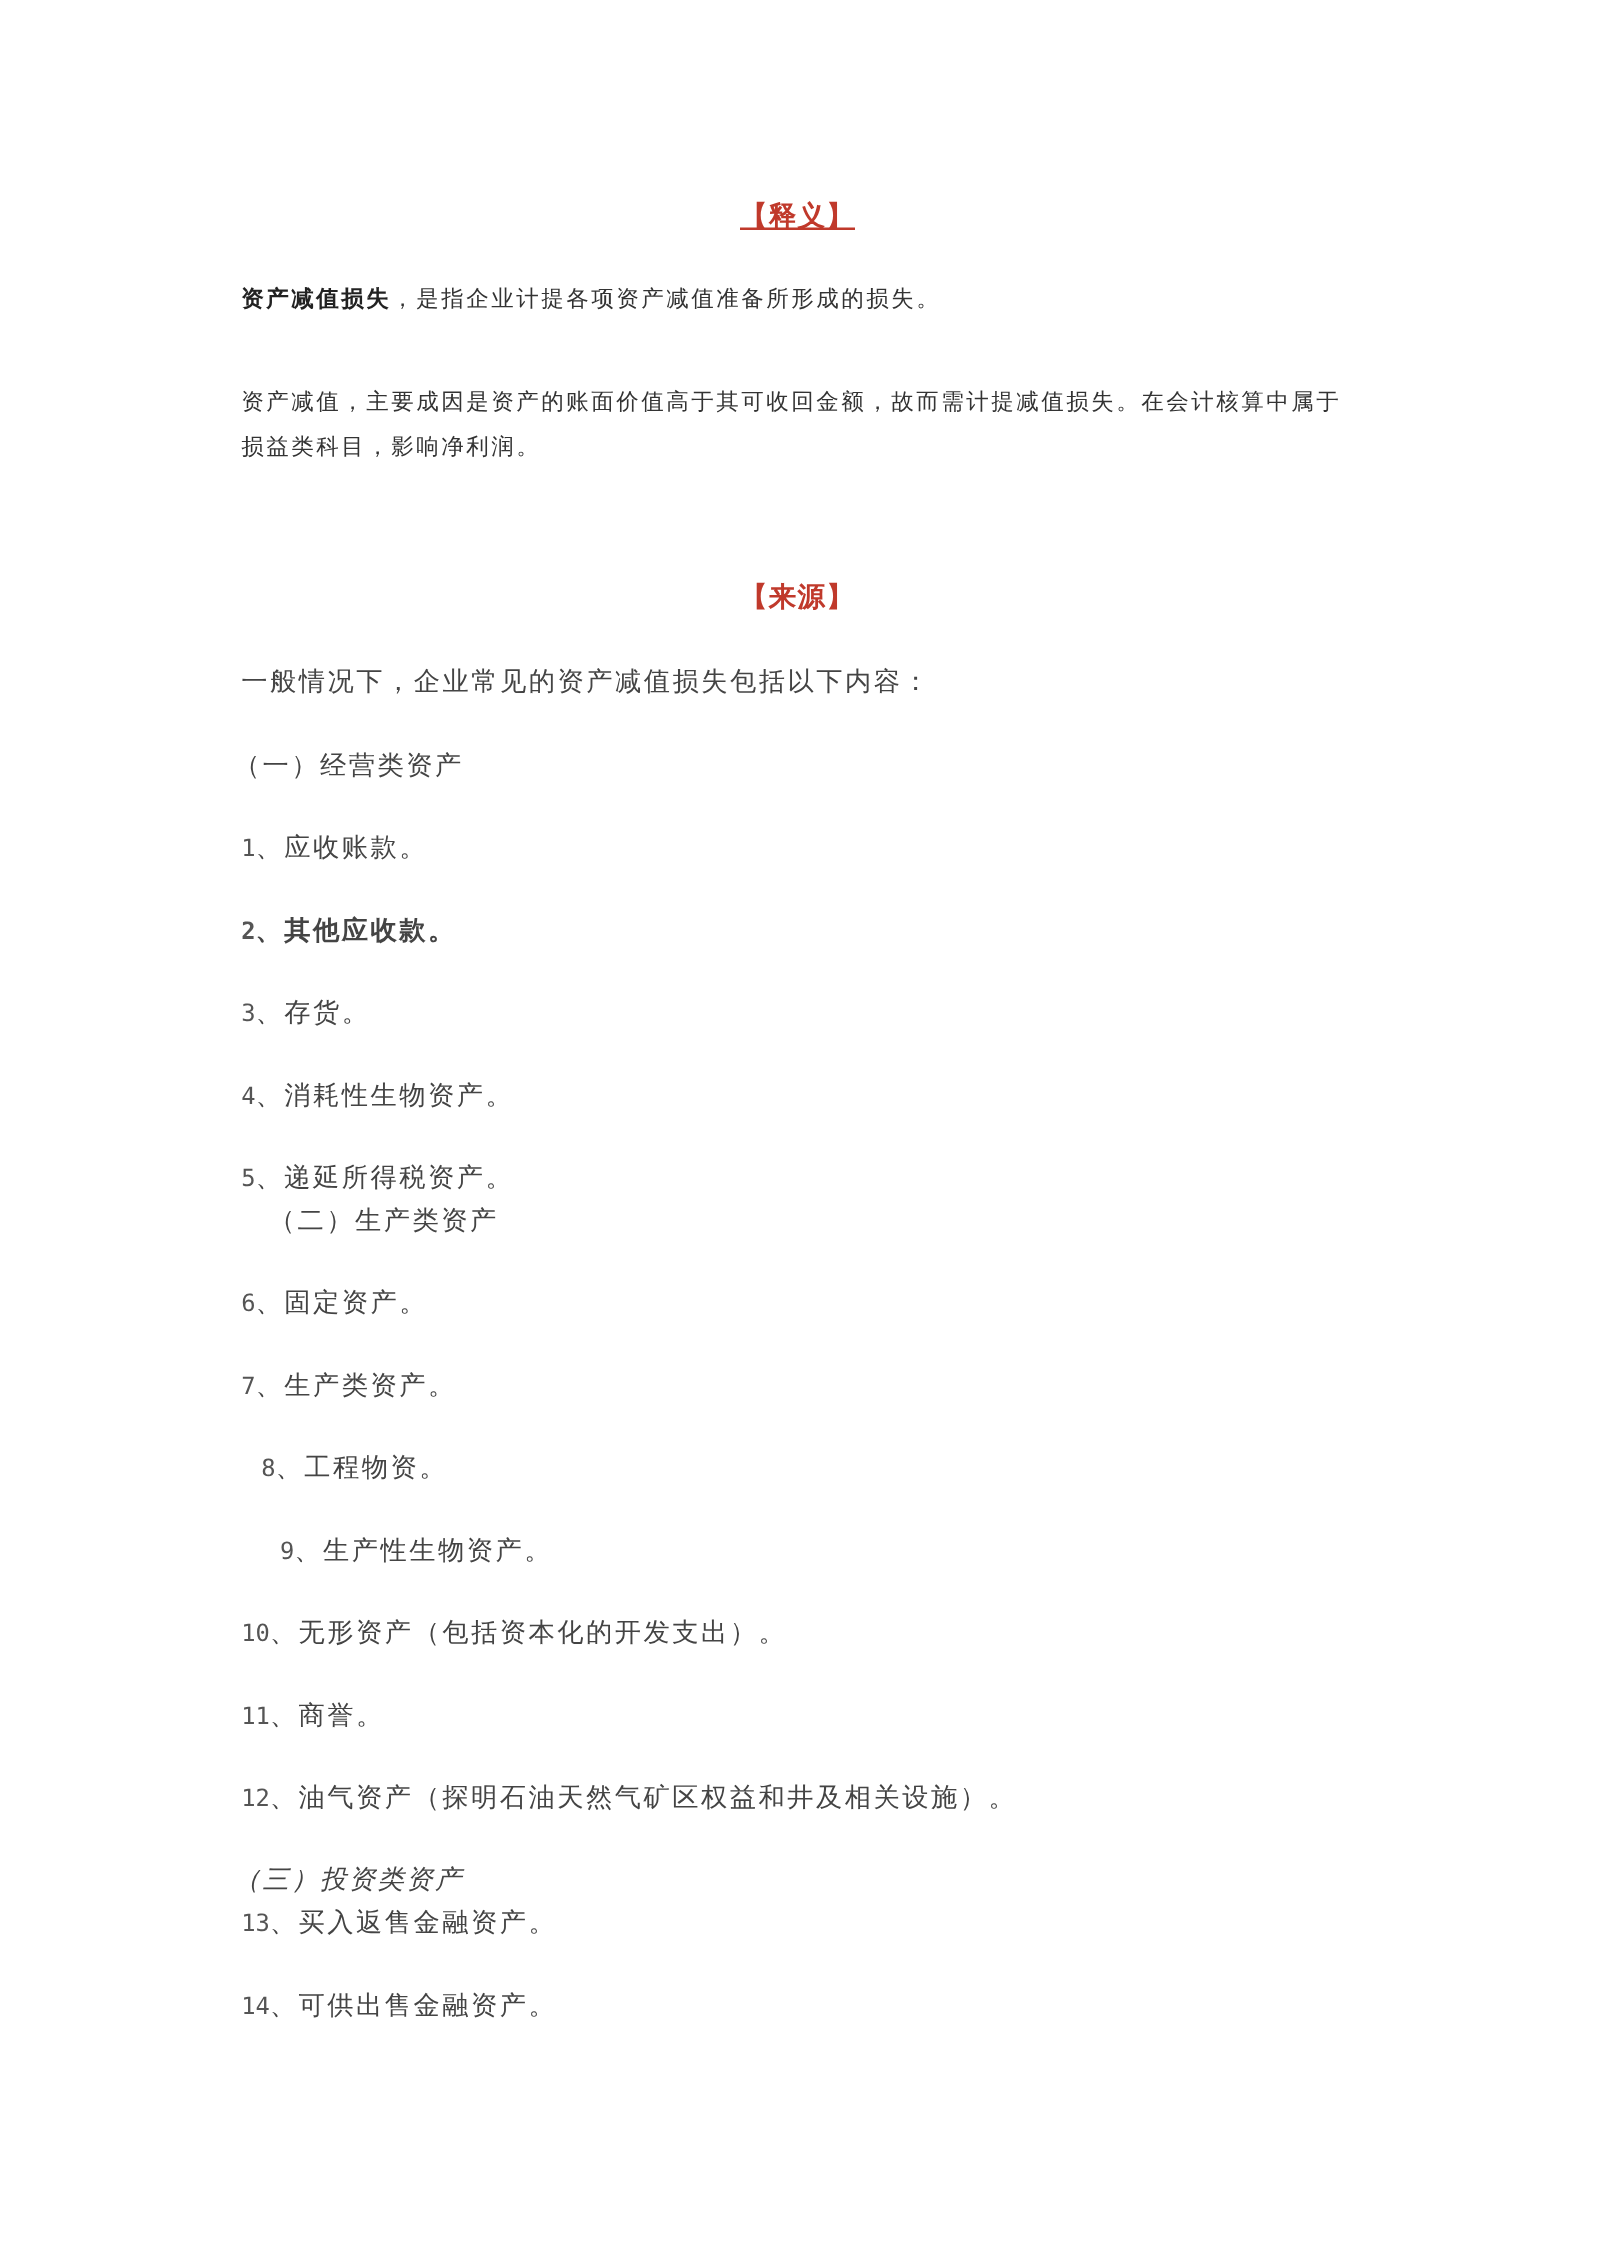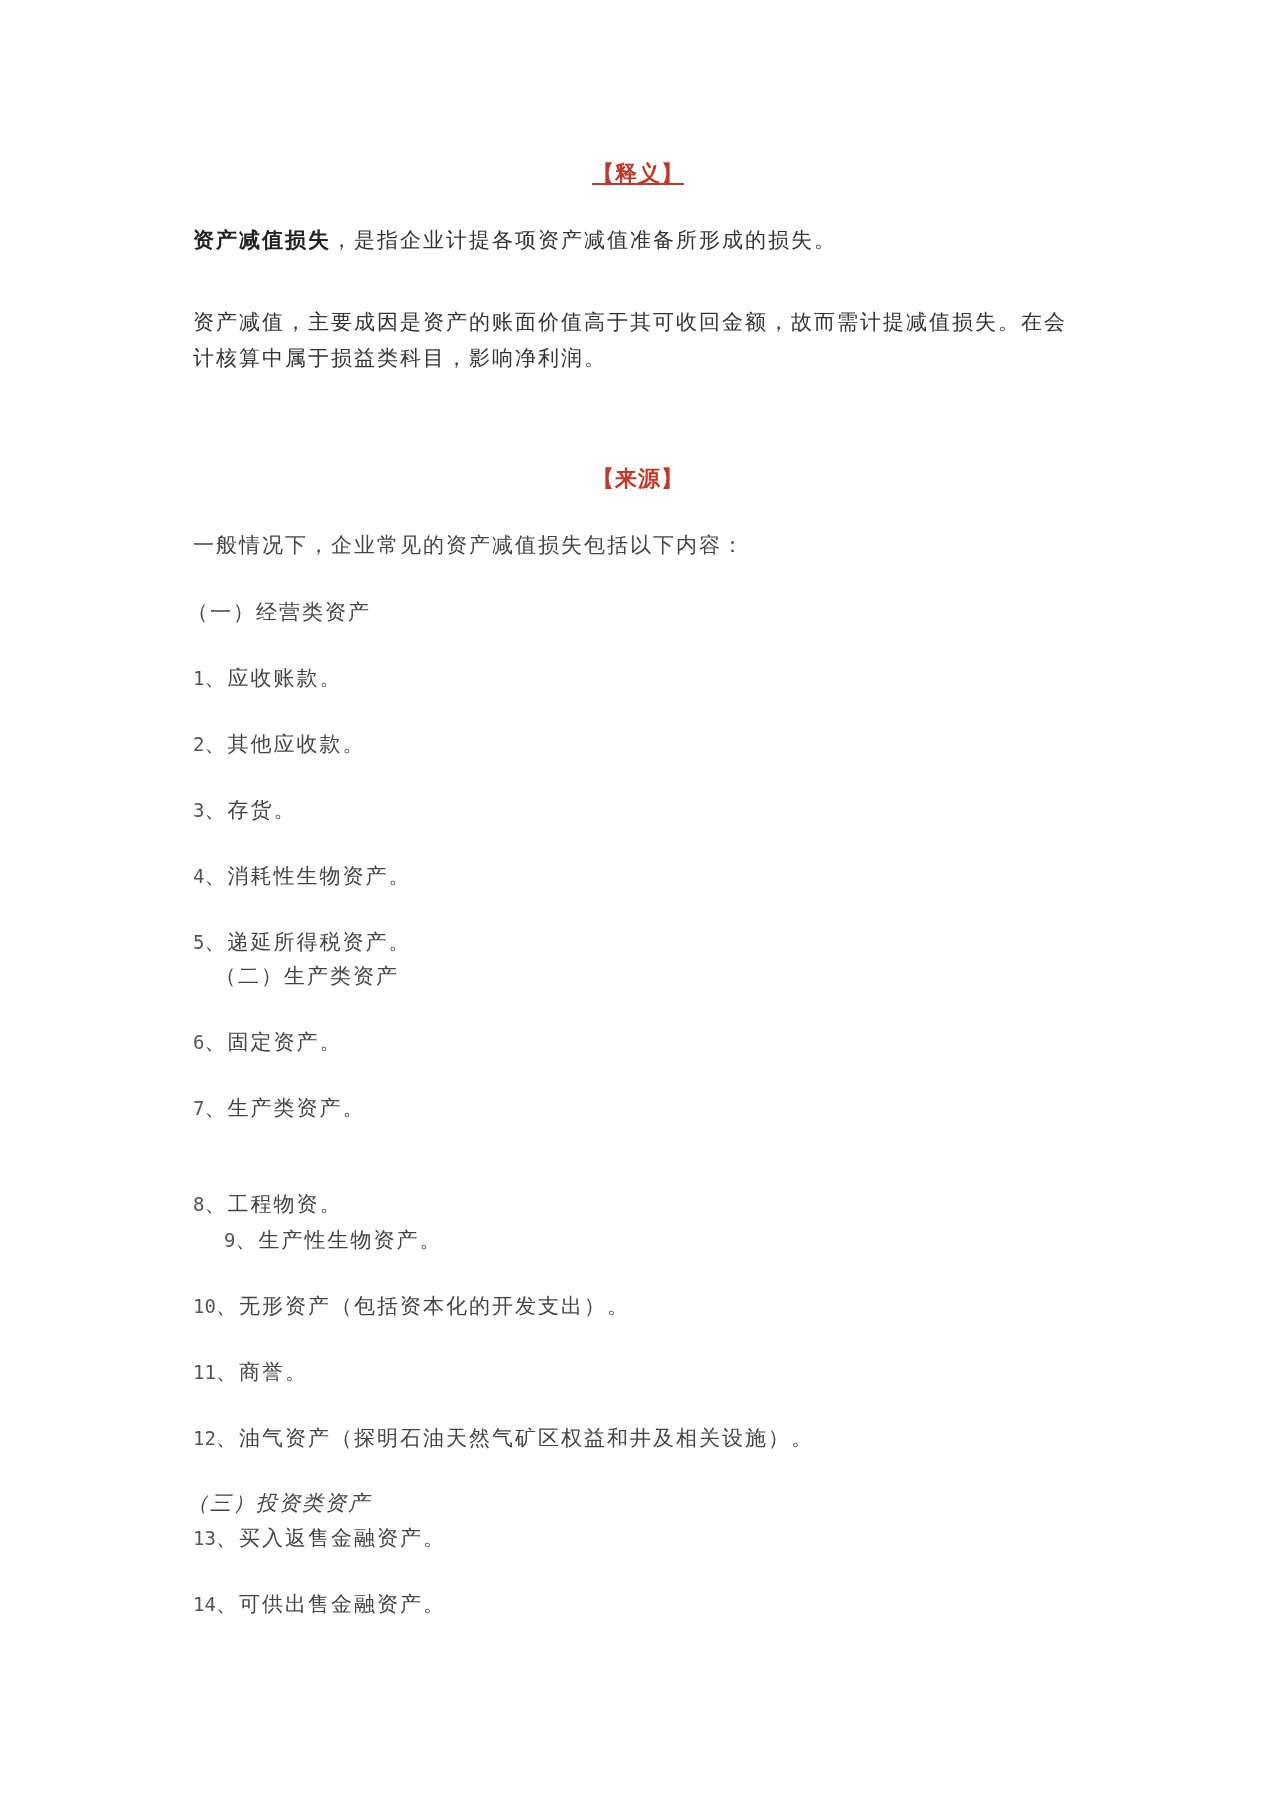--- a/index.html
+++ b/index.html
@@ -29,21 +29,21 @@
       color: #c0392b;
       font-size: 22px;
       font-weight: bold;
       line-height: 30px;
       letter-spacing: 1px;
     }
     .para {
       position: absolute;
       left: 0;
       width: 890px;
-      font-size: 21px;
+      font-size: 18px;
       line-height: 36px;
       color: #333333;
       letter-spacing: 2px;
     }
     .para .term {
       font-weight: bold;
       color: #222222;
     }
     .line {
       position: absolute;
@@ -79,42 +79,42 @@
 
   <div class="section-title" style="top:463px;">【来源】</div>
 
   <div class="line" style="top:530px;">一般情况下，企业常见的资产减值损失包括以下内容：</div>
 
   <div class="line group" style="top:597px;">（一）经营类资产</div>
 
   <div class="line" style="top:663px;">
     <span class="num">1</span><span>、应收账款。</span>
   </div>
-  <div class="line" style="top:729px;">
+  <div class="line" style="top:729px;font-weight:bold;">
     <span class="num">2</span><span>、其他应收款。</span>
   </div>
   <div class="line" style="top:795px;">
     <span class="num">3</span><span>、存货。</span>
   </div>
   <div class="line" style="top:861px;">
     <span class="num">4</span><span>、消耗性生物资产。</span>
   </div>
   <div class="line" style="top:927px;">
     <span class="num">5</span><span>、递延所得税资产。</span>
   </div>
 
   <div class="line group" style="top:961px;margin-left:28px;">（二）生产类资产</div>
 
   <div class="line" style="top:1027px;">
     <span class="num">6</span><span>、固定资产。</span>
   </div>
   <div class="line" style="top:1093px;">
     <span class="num">7</span><span>、生产类资产。</span>
   </div>
-  <div class="line" style="top:1189px;">
+  <div class="line" style="top:1159px;margin-left:16px;">
     <span class="num">8</span><span>、工程物资。</span>
   </div>
   <div class="line" style="top:1225px;margin-left:31px;">
     <span class="num">9</span><span>、生产性生物资产。</span>
   </div>
   <div class="line" style="top:1291px;">
     <span class="num">10</span><span>、无形资产（包括资本化的开发支出）。</span>
   </div>
   <div class="line" style="top:1357px;">
     <span class="num">11</span><span>、商誉。</span>

